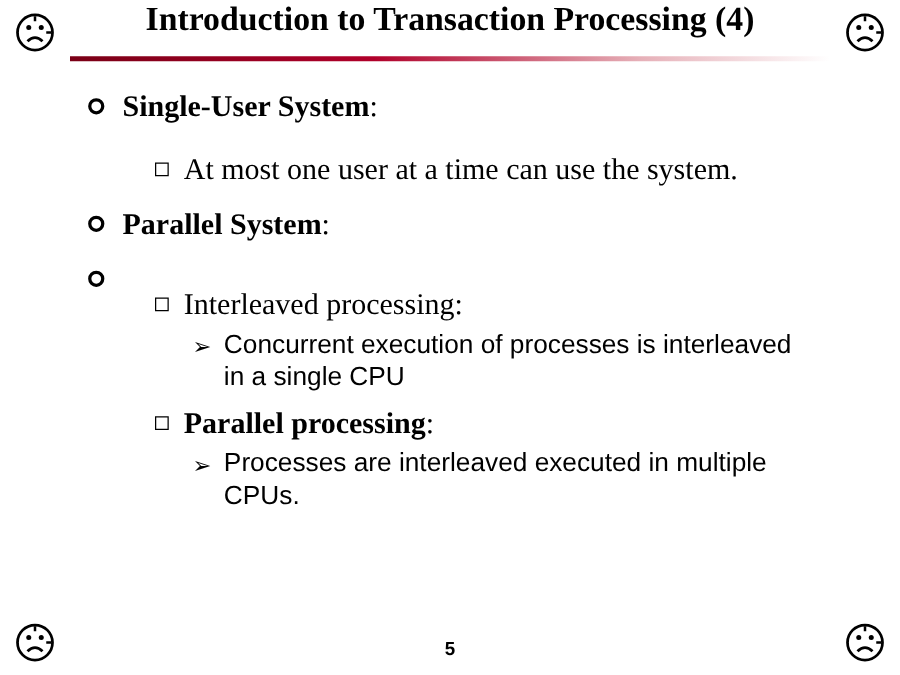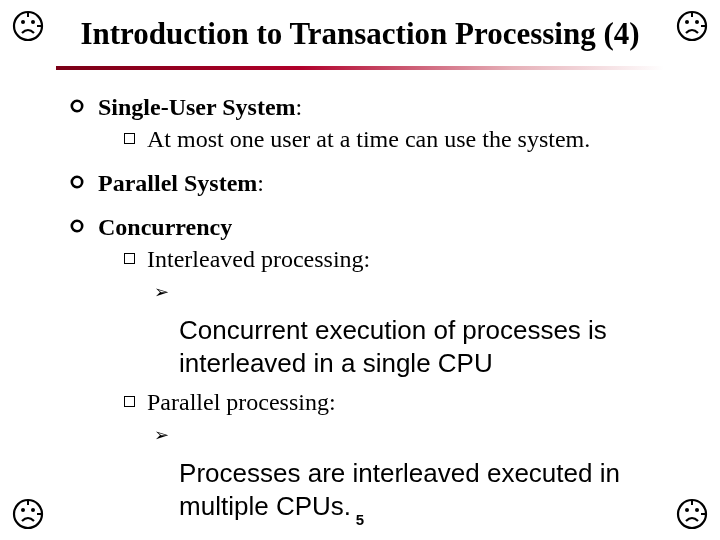--- a/index.html
+++ b/index.html
@@ -16,24 +16,23 @@
     width: 32px;
     height: 32px;
   }
   .corner-icon svg { width: 100%; height: 100%; }
   .tl { top: 10px; left: 12px; }
   .tr { top: 10px; right: 12px; }
   .bl { bottom: 10px; left: 12px; }
   .br { bottom: 10px; right: 12px; }
   .title {
     text-align: center;
-    font-size: 31px;
+    font-size: 27px;
     font-weight: bold;
     color: #000;
-    padding-top: 16px;
   }
   .rule {
     margin: 14px 56px 0 56px;
     height: 4px;
     background: linear-gradient(to right, #7a0016 0%, #b0002a 40%, #e6b0b8 75%, #fff 100%);
   }
   .content {
     padding: 18px 76px 0 70px;
     color: #000;
   }
@@ -49,21 +48,21 @@
     margin-top: 7px;
     margin-right: 14px;
   }
   .bullet-circle svg { width: 100%; height: 100%; display: block; }
   .l1-body { flex: 1; font-size: 24px; line-height: 1.25; }
   .l1-head { font-weight: normal; }
   .l1-head .bold { font-weight: bold; }
   .l2 {
     display: flex;
     align-items: flex-start;
-    margin-top: 2px;
+    margin-top: 20px;
     margin-left: 26px;
   }
   .bullet-square {
     flex: 0 0 auto;
     width: 11px; height: 11px;
     border: 1.6px solid #000;
     margin-top: 9px;
     margin-right: 12px;
   }
   .l2-body { flex: 1; font-size: 24px; line-height: 1.25; }
@@ -78,23 +77,22 @@
     font-family: Arial, sans-serif;
     font-size: 18px;
     line-height: 1;
     margin-top: 5px;
     margin-right: 10px;
     color: #000;
   }
   .l3-body {
     flex: 1;
     font-family: Arial, Helvetica, sans-serif;
-    font-size: 26px;
+    font-size: 21px;
     line-height: 1.25;
-    margin-top: 36px;
   }
   .page-num {
     position: absolute;
     bottom: 12px;
     left: 0; right: 0;
     text-align: center;
     font-family: Arial, Helvetica, sans-serif;
     font-weight: bold;
     font-size: 15px;
   }
@@ -174,34 +172,33 @@
     </div>
   </div>
 
   <div class="l1">
     <span class="bullet-circle">
         <svg viewBox="0 0 14 14">
           <circle cx="7" cy="7" r="5.2" fill="none" stroke="#000" stroke-width="2.6"></circle>
         </svg>
       </span>
     <div class="l1-body">
-      <div class="l1-head"><span class="bold">Concurrency</span><span></span></div>
 
       <div class="l2">
         <span class="bullet-square"></span>
         <div class="l2-body"><span class="bold" style="font-weight:normal">Interleaved processing</span><span>:</span></div>
       </div>
       <div class="l3">
         <span class="bullet-arrow">➢</span>
         <div class="l3-body">Concurrent execution of processes is interleaved in a single CPU</div>
       </div>
 
       <div class="l2" style="margin-top:8px">
         <span class="bullet-square"></span>
-        <div class="l2-body"><span class="bold" style="font-weight:normal">Parallel processing</span><span>:</span></div>
+        <div class="l2-body"><span class="bold" style="font-weight:bold">Parallel processing</span><span>:</span></div>
       </div>
       <div class="l3">
         <span class="bullet-arrow">➢</span>
         <div class="l3-body">Processes are interleaved executed in multiple CPUs.</div>
       </div>
 
     </div>
   </div>
 
 </div>

